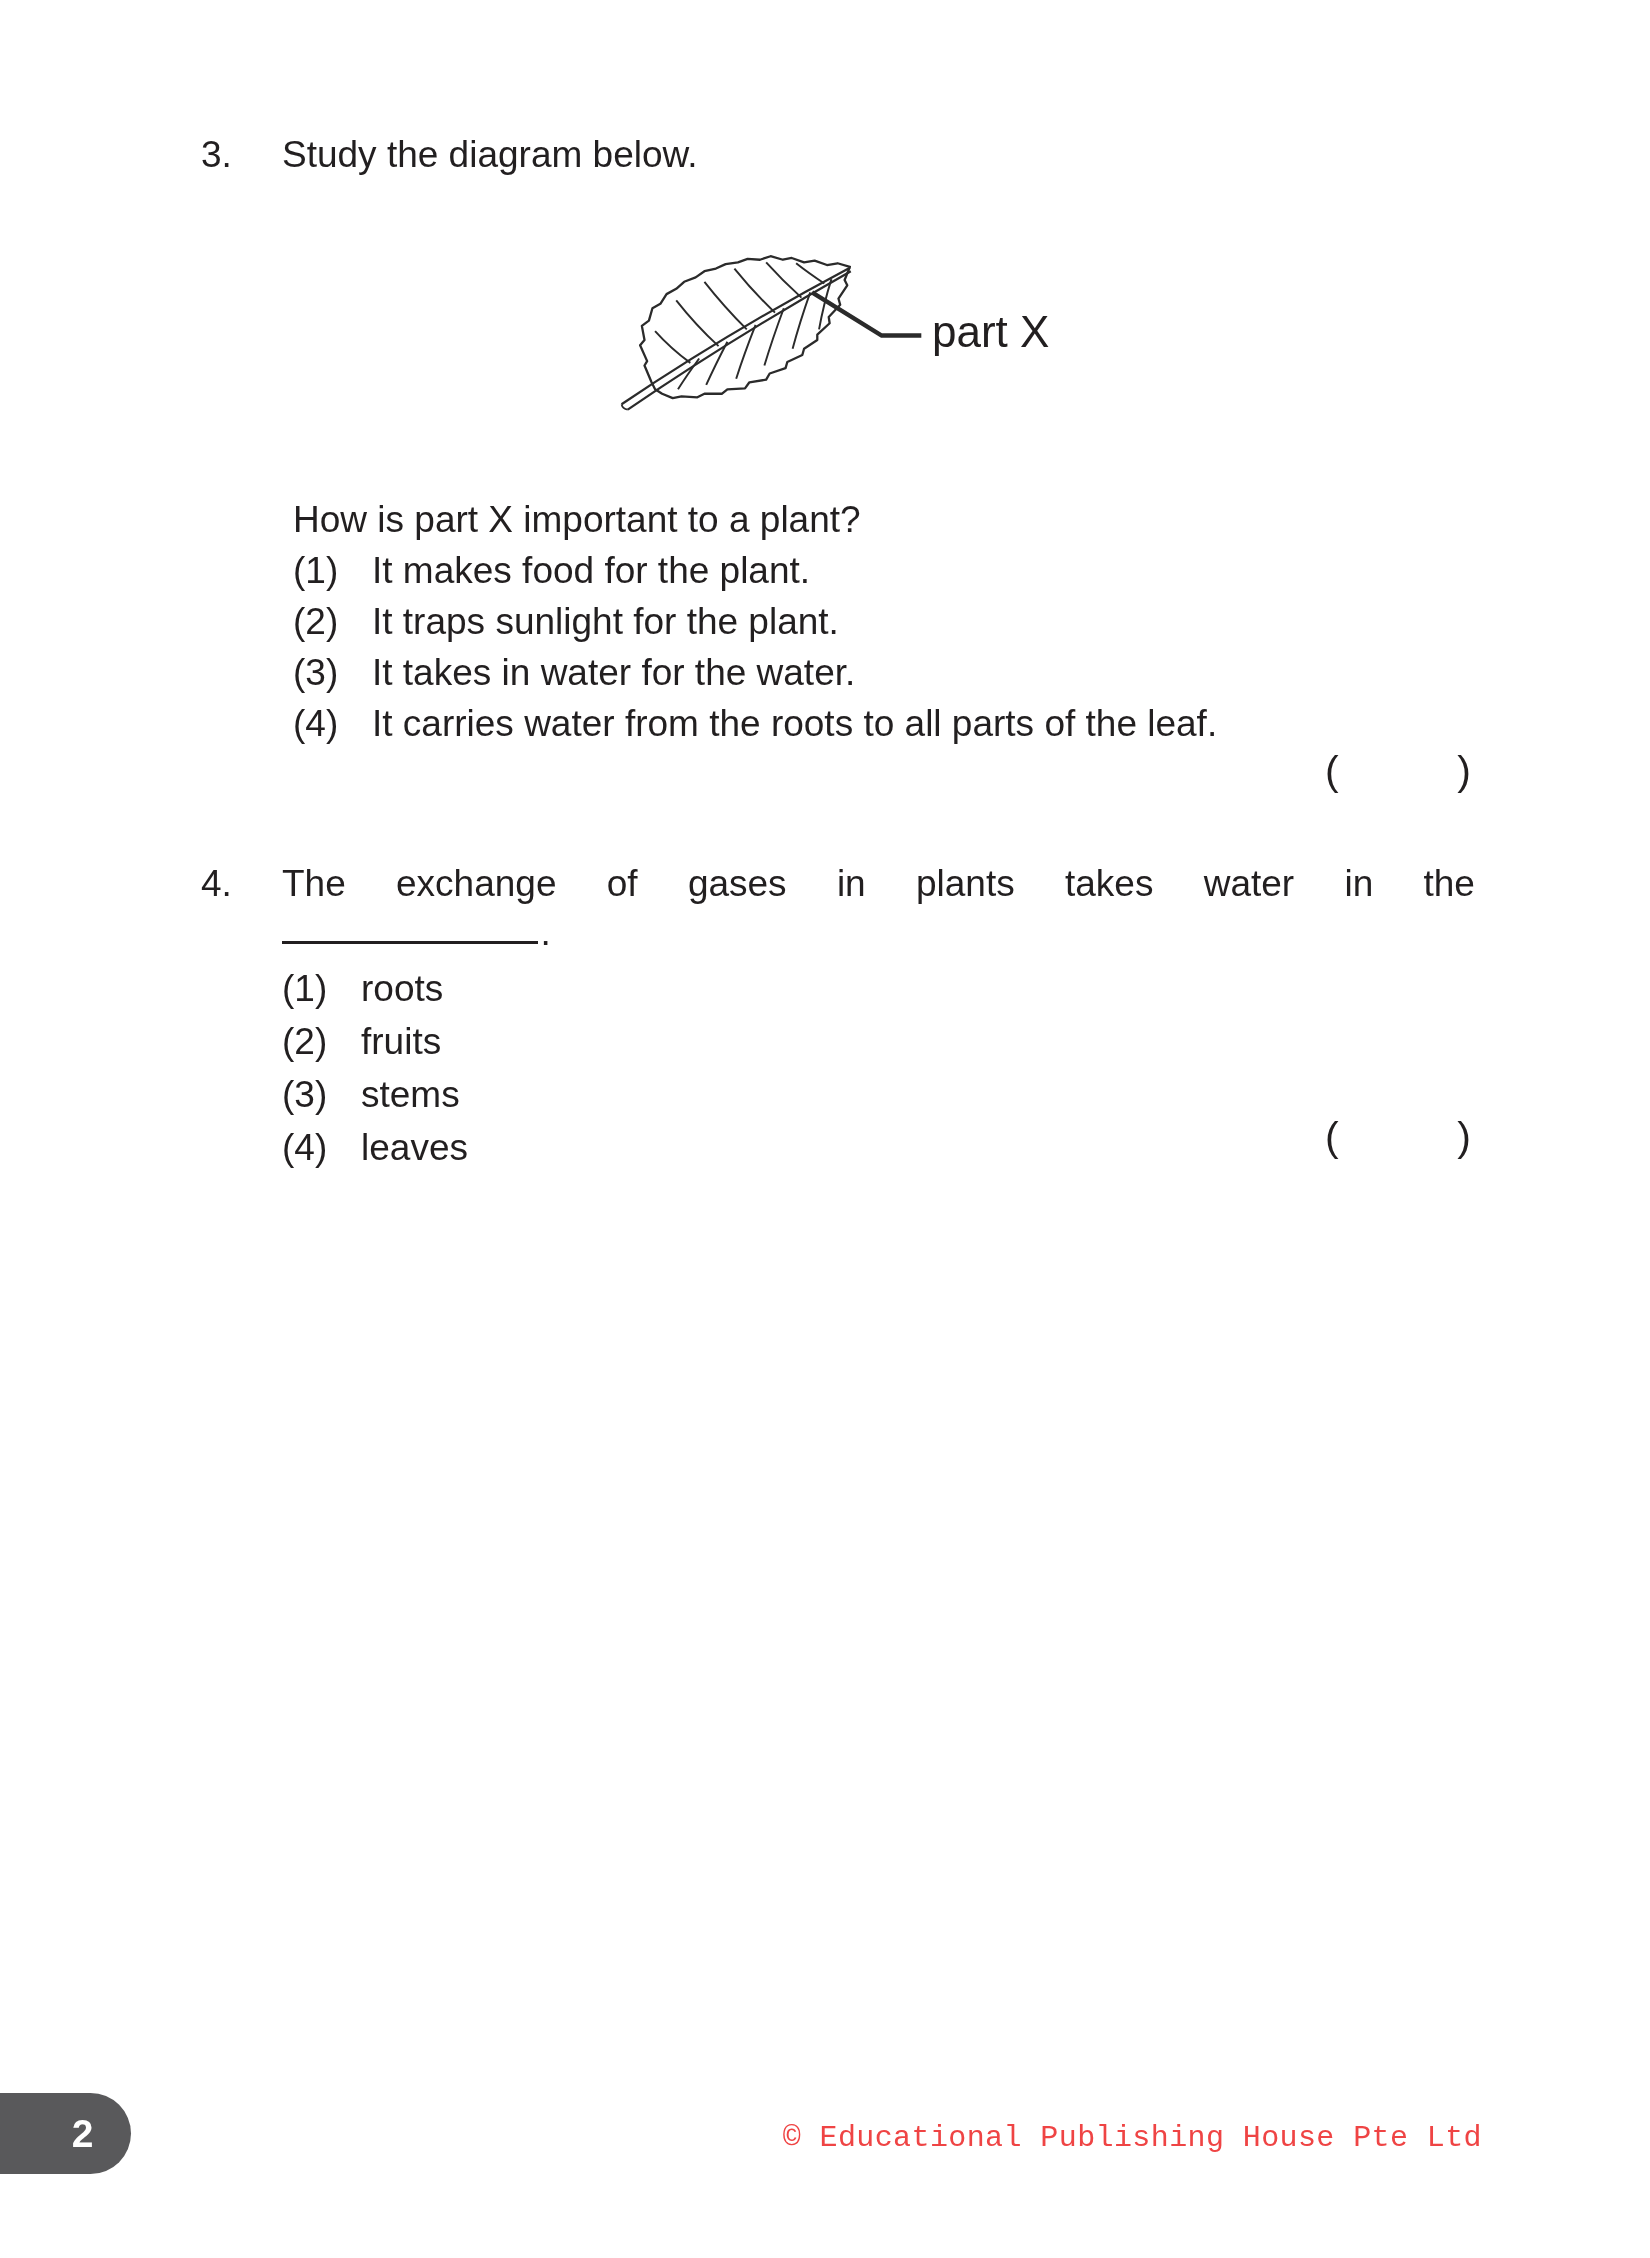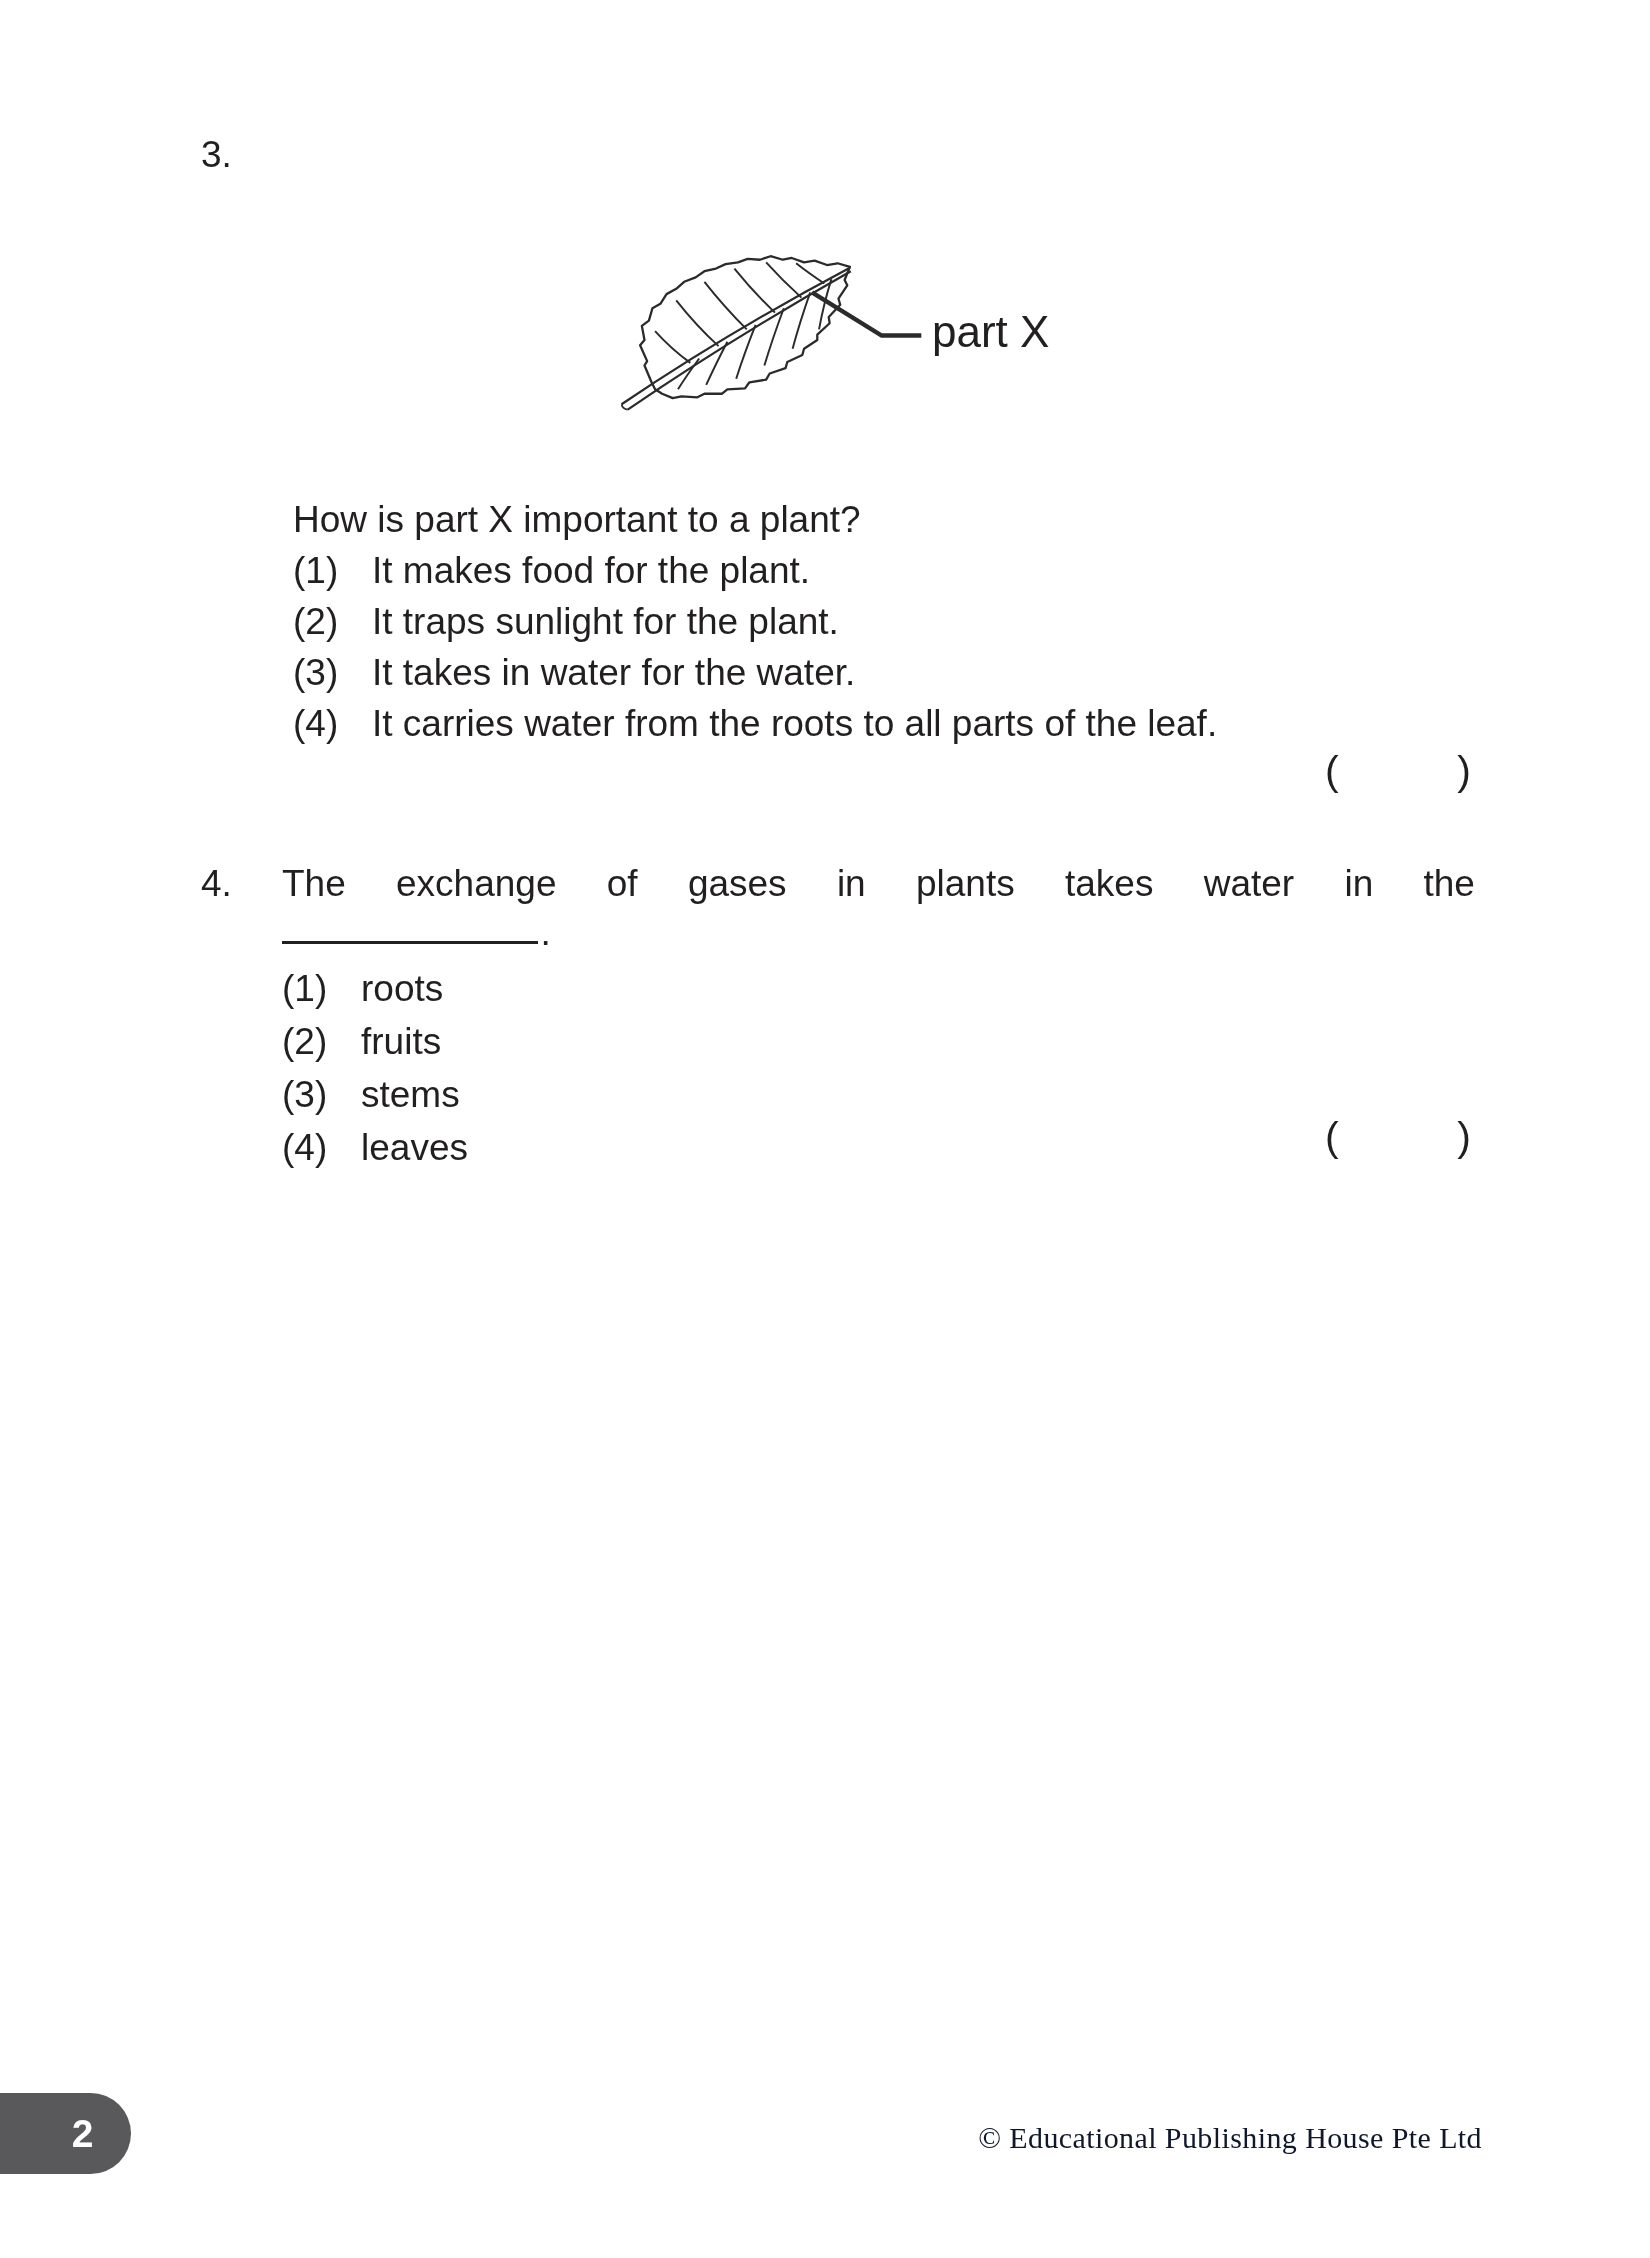--- a/index.html
+++ b/index.html
@@ -32,32 +32,33 @@
   .figlabel{position:absolute;left:932px;top:311px;font-size:44px;line-height:42px;}
   .pagebadge{
     position:absolute;left:0;top:2093px;width:131px;height:81px;
     background:#59595b;border-radius:0 41px 41px 0;
     display:flex;align-items:center;justify-content:center;
     padding-left:34px;box-sizing:border-box;
   }
   .pagebadge span{color:#ffffff;font-size:39px;font-weight:bold;}
   .copyright{
     position:absolute;right:169px;top:2121px;white-space:nowrap;
-    font-family:Liberation Serif, serif;
-    font-size:30px;color:#0f172a;letter-spacing:0.4px;
+    font-family:Liberation Mono, monospace;
+    font-size:30px;color:#ef4444;letter-spacing:0.4px;
   }
   svg .ink{stroke:#2b2b2b;fill:none;}
 </style>
 </head>
 <body>
 
 <div class="page">
 
   <div class="qhead" style="left:201px;top:129px;">
     <div class="qnum">3.</div>
+    <div>Study the diagram below.</div>
   </div>
 
   <svg class="figure" viewBox="0 0 380 195">
 
     <path class="ink" stroke-width="2.6" stroke-linejoin="round" d="M46,150 L38,131 41,126 33,108 38,102 35,86 43,80 47,66 56,61 63,50 74,44 83,36 96,31 106,24 119,21 130,16 144,14 155,10 169,11 181,7 195,11 205,9 219,14 231,12 245,17 257,15 271,19 L265,34 268,40 258,55 260,62 247,76 248,83 234,96 234,102 219,112 217,119 200,127 198,134 180,140 176,147 157,150 152,157 132,158 126,163 106,163 98,167 80,166 70,168 58,163 50,158 Z"></path>
 
     <path class="ink" stroke-width="2.6" d="M12,175 Q130,95 271,20"></path>
     <path class="ink" stroke-width="2.6" d="M19,181 Q136,101 272,24"></path>
     <path class="ink" stroke-width="2" d="M12,175 Q13,180 19,181"></path>
 

